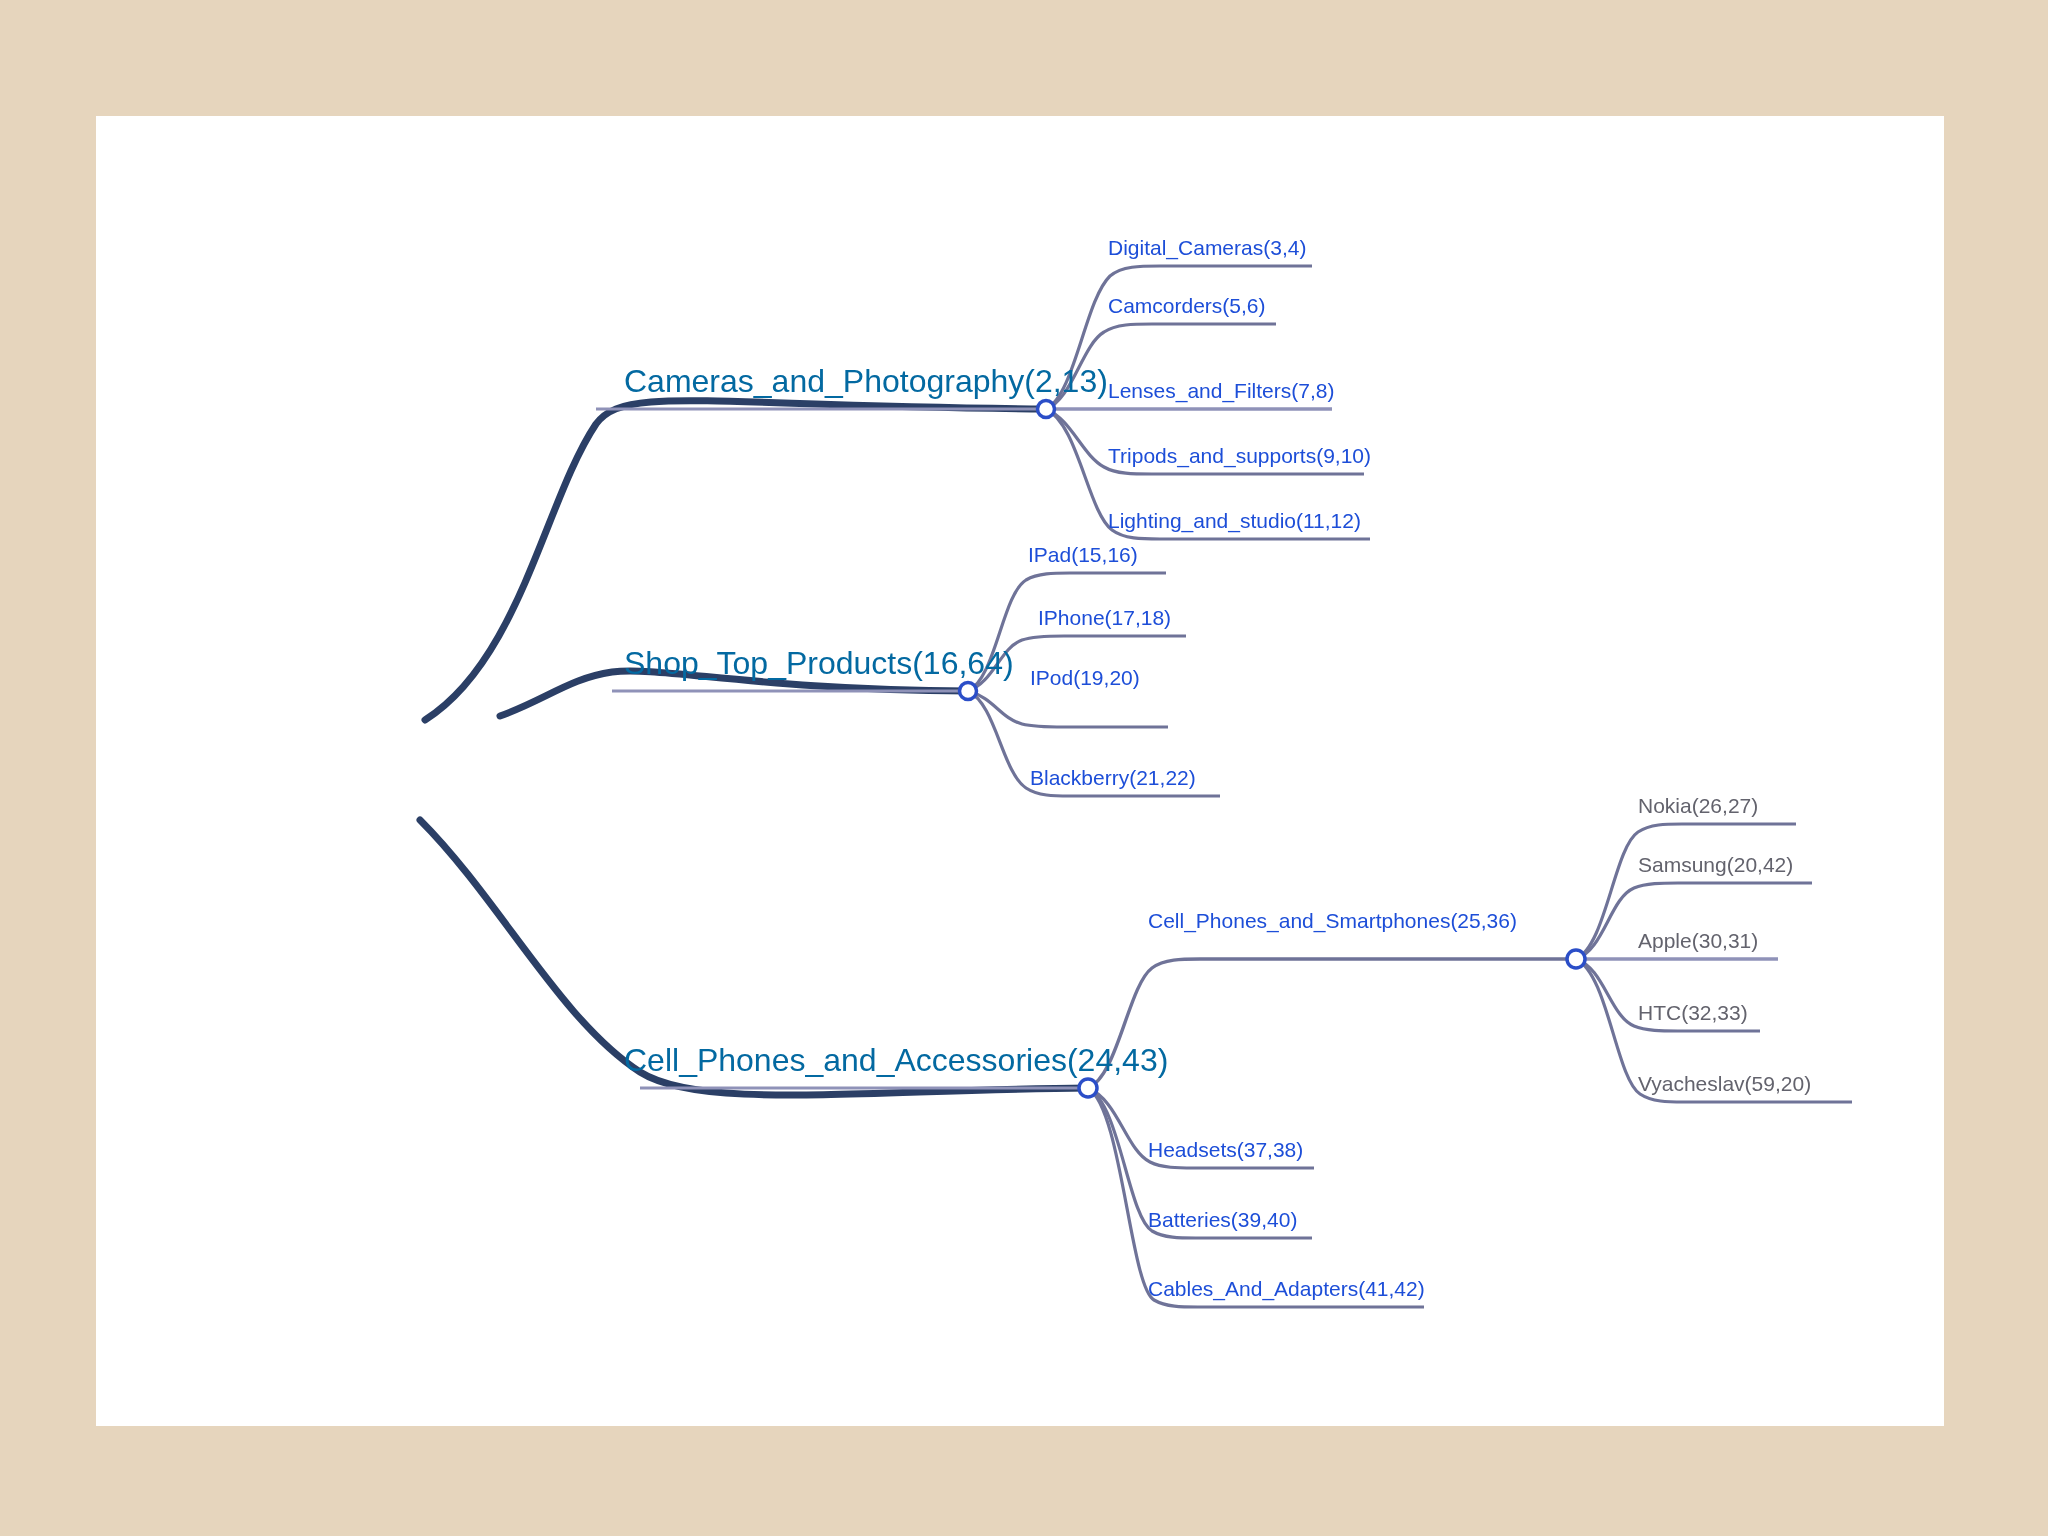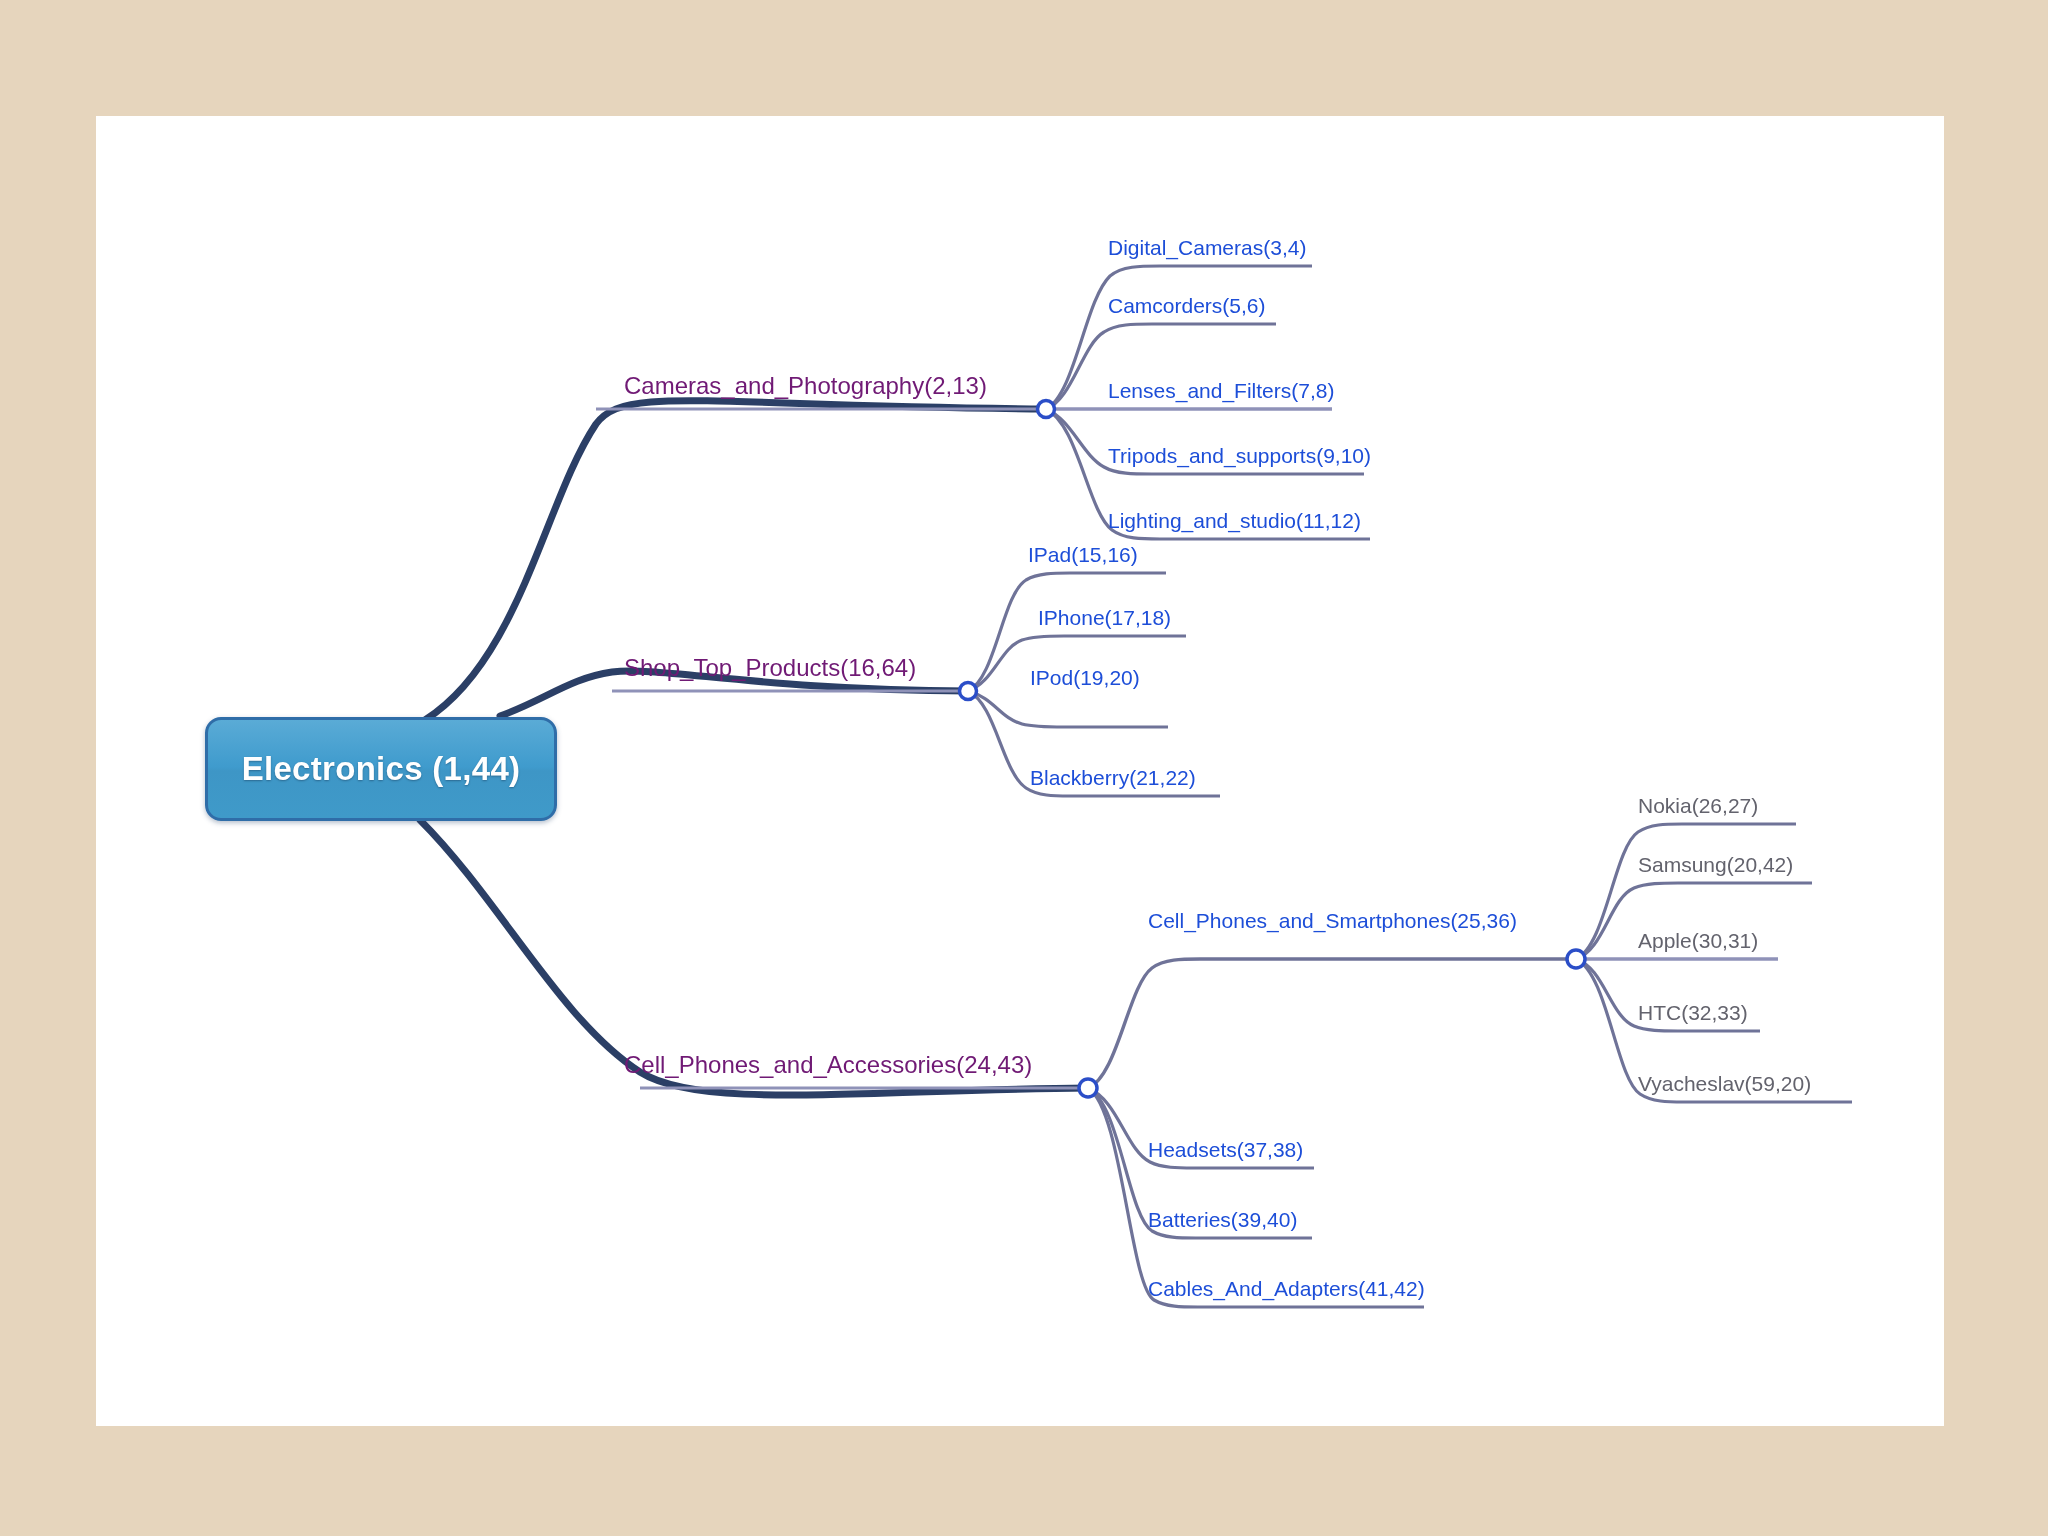--- a/index.html
+++ b/index.html
@@ -58,22 +58,22 @@
     white-space: nowrap;
   }
   .node-label {
     position: absolute;
     color: #5a5a63;
     white-space: nowrap;
     z-index: 4;
     transform: translateY(-100%);
   }
   .lvl1 {
-    font-size: 24px;
-    color: #701a75;
+    font-size: 32px;
+    color: #0369a1;
   }
   .lvl2 {
     font-size: 21px;
     color: #1d4ed8;
   }
   .lvl3 {
     font-size: 21px;
     color: #63636d;
   }
 </style>
@@ -116,23 +116,20 @@
     <path d="M 1576 959 L 1778 959" fill="none" stroke="#8f92b8" stroke-width="3.6"></path>
     <path d="M 1576 959 C 1604 968, 1610 1016, 1634 1026 C 1646 1031, 1662 1031, 1678 1031 L 1760 1031" fill="none" stroke="#6f7398" stroke-width="3.2"></path>
     <path d="M 1576 959 C 1608 974, 1616 1078, 1640 1094 C 1652 1102, 1668 1102, 1684 1102 L 1852 1102" fill="none" stroke="#6f7398" stroke-width="3.2"></path>
 
     <circle cx="1046" cy="409" r="8.5" fill="#ffffff" stroke="#2b4ec8" stroke-width="3.5"></circle>
     <circle cx="968" cy="691" r="8.5" fill="#ffffff" stroke="#2b4ec8" stroke-width="3.5"></circle>
     <circle cx="1088" cy="1088" r="9" fill="#ffffff" stroke="#2b4ec8" stroke-width="3.5"></circle>
     <circle cx="1576" cy="959" r="9" fill="#ffffff" stroke="#2b4ec8" stroke-width="3.5"></circle>
   </svg>
 
-  <div class="root-box">
-    <span class="root-label">Electronics (1,44)</span>
-  </div>
 
   <div class="node-label lvl1" style="left:624px; top:400px;">Cameras_and_Photography(2,13)</div>
   <div class="node-label lvl1" style="left:624px; top:682px;">Shop_Top_Products(16,64)</div>
   <div class="node-label lvl1" style="left:624px; top:1079px;">Cell_Phones_and_Accessories(24,43)</div>
 
   <div class="node-label lvl2" style="left:1108px; top:260px;">Digital_Cameras(3,4)</div>
   <div class="node-label lvl2" style="left:1108px; top:318px;">Camcorders(5,6)</div>
   <div class="node-label lvl2" style="left:1108px; top:403px;text-align:center;">Lenses_and_Filters(7,8)</div>
   <div class="node-label lvl2" style="left:1108px; top:468px;">Tripods_and_supports(9,10)</div>
   <div class="node-label lvl2" style="left:1108px; top:533px;">Lighting_and_studio(11,12)</div>

